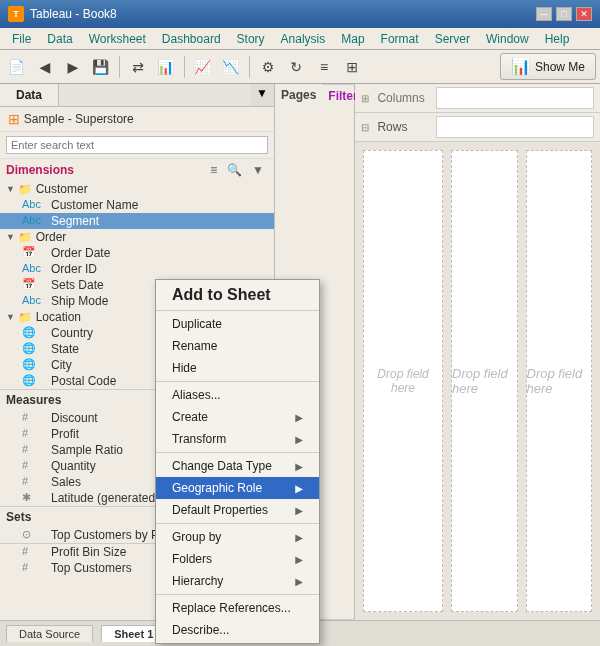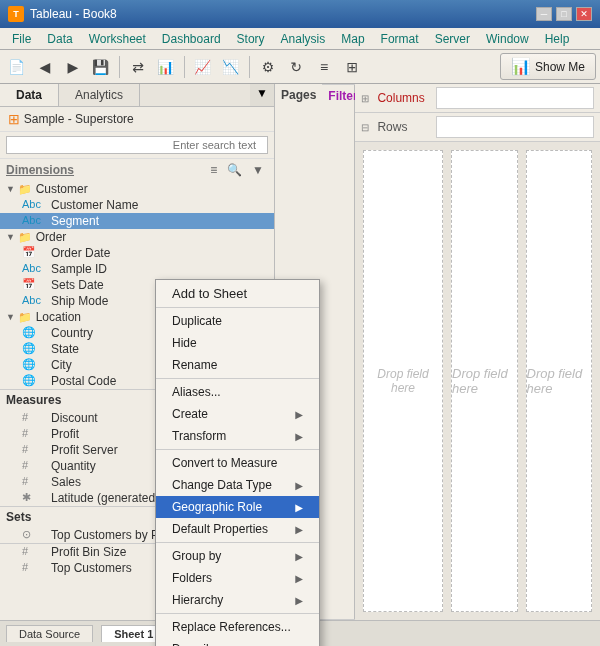--- a/index.html
+++ b/index.html
@@ -116,34 +116,33 @@
     }
     .ds-icon { color: #f08020; font-size: 14px; }
 
     .search-box {
       padding: 4px 6px;
       border-bottom: 1px solid #ddd;
     }
     .search-input {
       width: 100%;
       border: 1px solid #bbb;
-      padding: 2px 11px;
+      padding: 2px 4px;
       font-size: 11px;
       color: #999;
       background: white;
-      text-align: right;
     }
 
     .dimensions-header {
       display: flex;
       align-items: center;
       justify-content: space-between;
       padding: 2px 6px;
     }
-    .section-title { font-size: 12px; font-weight: bold; color: #737373; text-decoration: underline; }
+    .section-title { font-size: 12px; font-weight: bold; color: #be185d; }
     .header-icons { display: flex; gap: 2px; }
     .header-icon { cursor: pointer; font-size: 12px; color: #666; padding: 1px 3px; border: 1px solid transparent; }
 
     .field-list {
       flex: 1;
       overflow-y: auto;
       overflow-x: hidden;
     }
 
     .category-row {
@@ -301,21 +300,20 @@
     <span>Show Me</span>
   </div>
 </div>
 
 <div class="main-container">
 
   <div class="left-panel">
 
     <div class="panel-tabs">
       <div class="panel-tab active">Data</div>
-      <div class="panel-tab">Analytics</div>
       <div style="flex:1; background:#e8e4dc;"></div>
       <div style="padding:2px 6px; cursor:pointer; font-size:12px;">▼</div>
     </div>
 
     <div class="data-source">
       <span class="ds-icon">⊞</span>
       <span>Sample - Superstore</span>
     </div>
 
     <div class="search-box">
@@ -351,21 +349,21 @@
         <span class="triangle">▼</span>
         <span class="category-icon">📁</span>
         <span>Order</span>
       </div>
       <div class="field-row">
         <span class="field-type calendar">📅</span>
         <span>Order Date</span>
       </div>
       <div class="field-row">
         <span class="field-type abc">Abc</span>
-        <span>Sample ID</span>
+        <span>Order ID</span>
       </div>
       <div class="field-row">
         <span class="field-type calendar">📅</span>
         <span>Sets Date</span>
       </div>
       <div class="field-row">
         <span class="field-type abc">Abc</span>
         <span>Ship Mode</span>
       </div>
 
@@ -396,21 +394,21 @@
         <div class="field-row">
           <span style="font-size:11px; color:#888; margin-right:4px; min-width:25px;">#</span>
           <span>Discount</span>
         </div>
         <div class="field-row">
           <span style="font-size:11px; color:#888; margin-right:4px; min-width:25px;">#</span>
           <span>Profit</span>
         </div>
         <div class="field-row">
           <span style="font-size:11px; color:#888; margin-right:4px; min-width:25px;">#</span>
-          <span>Profit Server</span>
+          <span>Sample Ratio</span>
         </div>
         <div class="field-row">
           <span style="font-size:11px; color:#888; margin-right:4px; min-width:25px;">#</span>
           <span>Quantity</span>
         </div>
         <div class="field-row">
           <span style="font-size:11px; color:#888; margin-right:4px; min-width:25px;">#</span>
           <span>Sales</span>
         </div>
         <div class="field-row">
@@ -434,49 +432,46 @@
         </div>
         <div class="field-row">
           <span style="font-size:11px; color:#888; margin-right:4px; min-width:25px;">#</span>
           <span>Top Customers</span>
         </div>
       </div>
 
     </div>
 
     <div class="context-menu">
-      <div class="ctx-item" style="font-weight:normal; font-size:13px;">
+      <div class="ctx-item" style="font-weight:bold; font-size:16px;">
         <span>Add to Sheet</span>
       </div>
       <div class="ctx-separator"></div>
       <div class="ctx-item">
         <span>Duplicate</span>
       </div>
       <div class="ctx-item">
+        <span>Rename</span>
+      </div>
+      <div class="ctx-item">
         <span>Hide</span>
       </div>
-      <div class="ctx-item">
-        <span>Rename</span>
-      </div>
       <div class="ctx-separator"></div>
       <div class="ctx-item">
         <span>Aliases...</span>
       </div>
       <div class="ctx-item">
         <span>Create</span>
         <span class="ctx-arrow">▶</span>
       </div>
       <div class="ctx-item">
         <span>Transform</span>
         <span class="ctx-arrow">▶</span>
       </div>
       <div class="ctx-separator"></div>
-      <div class="ctx-item">
-        <span>Convert to Measure</span>
-      </div>
       <div class="ctx-item">
         <span>Change Data Type</span>
         <span class="ctx-arrow">▶</span>
       </div>
       <div class="ctx-item highlighted">
         <span>Geographic Role</span>
         <span class="ctx-arrow" style="color:white;">▶</span>
       </div>
       <div class="ctx-item">
         <span>Default Properties</span>
@@ -513,21 +508,21 @@
         <div style="padding:4px 6px; font-weight:bold; font-size:12px; color:#444; border-bottom:1px solid #ccc;">Pages</div>
         <div style="height:60px;"></div>
         <div style="padding:4px 6px; font-weight:bold; font-size:12px; color:#a21caf; border-top:1px solid #ccc; border-bottom:1px solid #ccc;">Filters</div>
         <div style="flex:1;"></div>
       </div>
 
       <div style="flex:1; display:flex; flex-direction:column;">
 
         <div class="shelf-row">
           <span style="font-size:10px; color:#888; margin-right:4px;">⊞</span>
-          <span style="font-size:12px; color:#b91c1c; width:55px;">Columns</span>
+          <span style="font-size:12px; color:#737373; width:55px;">Columns</span>
           <div class="shelf-drop"></div>
         </div>
 
         <div class="shelf-row">
           <span style="font-size:10px; color:#888; margin-right:4px;">⊟</span>
           <span style="font-size:12px; color:#555; width:55px;">Rows</span>
           <div class="shelf-drop"></div>
         </div>
 
         <div style="flex:1; display:flex; padding:8px; gap:8px; background:#e8e4dc;">

